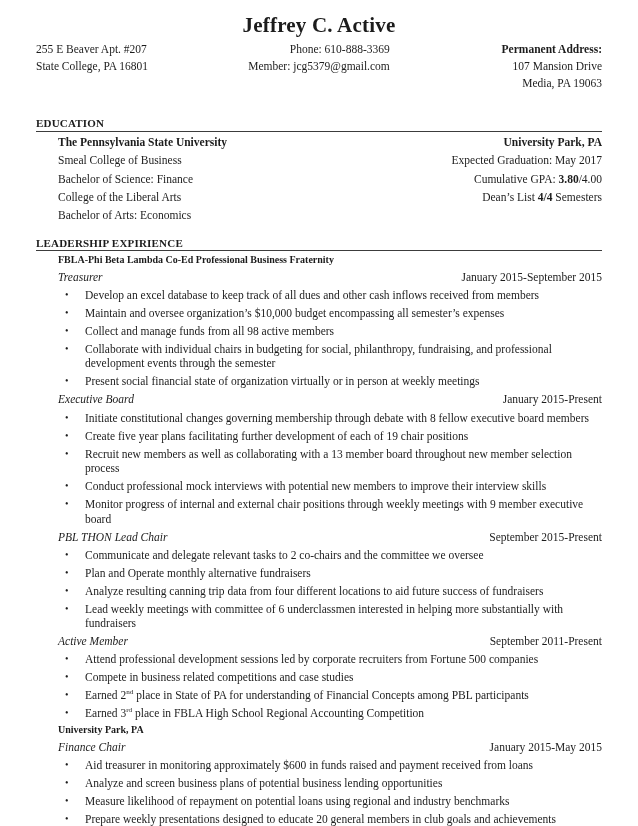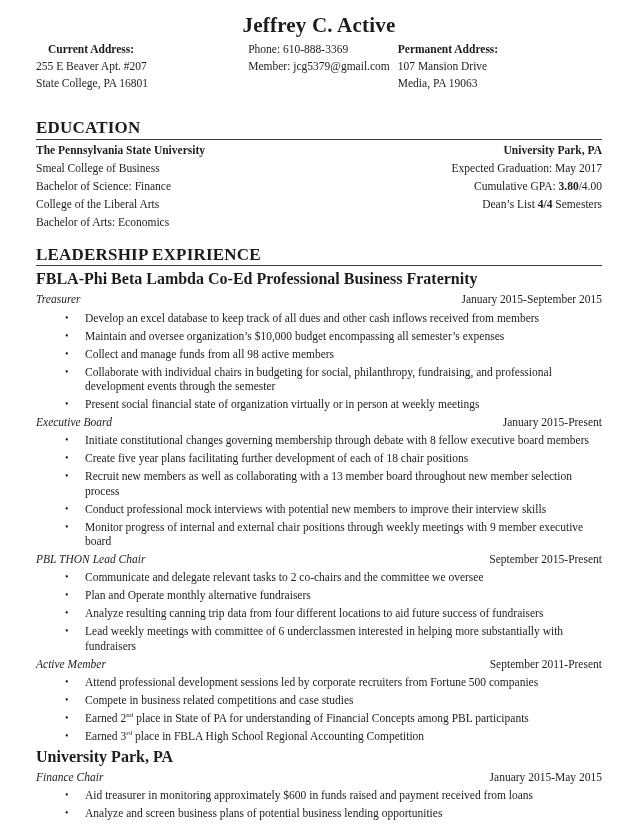--- a/index.html
+++ b/index.html
@@ -20,50 +20,51 @@
     letter-spacing: 0.2px;
   }
   .header-grid {
     display: grid;
     grid-template-columns: 1fr auto 1fr;
     column-gap: 8px;
     margin-top: 2px;
     font-size: 11.5px; line-height: 1.45;
   }
   .addr-left { text-align: left; }
-  .addr-right { }
+  .addr-right { text-align: right; }
   .addr-label { font-weight: bold; }
   .addr-left .addr-label { padding-left: 12px; }
-  .contact-center { text-align: left; }
+  .contact-center { text-align: right; }
 
   
   .section { margin-top: 0; }
   .section-heading {
-    font-size: 17px; font-weight: bold;
+    font-size: 11px; font-weight: bold;
     letter-spacing: 0.2px;
     border-bottom: 1.5px solid #3c3c3c;
     padding-bottom: 0px;
     line-height: 1.25;
   }
   .sec-education { margin-top: 26px; }
   .sec-leadership { margin-top: 14px; }
   .section-body { margin-top: 3px; }
 
   .row {
     display: flex;
     justify-content: space-between;
     align-items: baseline;
     font-size: 11.5px; line-height: 1.28;
     margin-bottom: 3.5px;
+    margin-left: 22px;
   }
   .row .left { text-align: left; }
   .row .right { text-align: right; white-space: nowrap; }
   .bold { font-weight: bold; }
   .italic { font-style: italic; }
-  .org-row { font-size: 16px; margin-top: 2px; margin-bottom: 2.5px; justify-content: space-between; }
+  .org-row { font-size: 10px; margin-top: 2px; margin-bottom: 2.5px; justify-content: space-between; }
 
   
   .bullets { margin: 0 0 2px 0; }
   .bullet {
     display: flex;
     font-size: 11.5px; line-height: 1.26;
     margin-bottom: 3.5px;
   }
   .bullet .dot {
     width: 20px;
@@ -77,21 +78,20 @@
 </style>
 </head>
 <body>
 
 <div class="page">
 
   <div class="doc-name">Jeffrey C. Active</div>
 
   <div class="header-grid">
     <div class="addr-left">
-      <div class="addr-label">Current Address:</div>
       <div>255 E Beaver Apt. #207</div>
       <div>State College, PA 16801</div>
     </div>
     <div class="contact-center">
       <div>Phone: 610-888-3369</div>
       <div>Member: jcg5379@gmail.com</div>
     </div>
     <div class="addr-right">
       <div class="addr-label">Permanent Address:</div>
       <div>107 Mansion Drive</div>
@@ -164,21 +164,21 @@
         <span class="left italic">Executive Board</span>
         <span class="right">January 2015-Present</span>
       </div>
       <div class="bullets">
         <div class="bullet">
             <span class="dot">•</span>
             <span class="btext">Initiate constitutional changes governing membership through debate with 8 fellow executive board members</span>
           </div>
         <div class="bullet">
             <span class="dot">•</span>
-            <span class="btext">Create five year plans facilitating further development of each of 18 chair positions</span>
+            <span class="btext">Create five year plans facilitating further development of each of 19 chair positions</span>
           </div>
         <div class="bullet">
             <span class="dot">•</span>
             <span class="btext">Recruit new members as well as collaborating with a 13 member board throughout new member selection process</span>
           </div>
         <div class="bullet">
             <span class="dot">•</span>
             <span class="btext">Conduct professional mock interviews with potential new members to improve their interview skills</span>
           </div>
         <div class="bullet">

